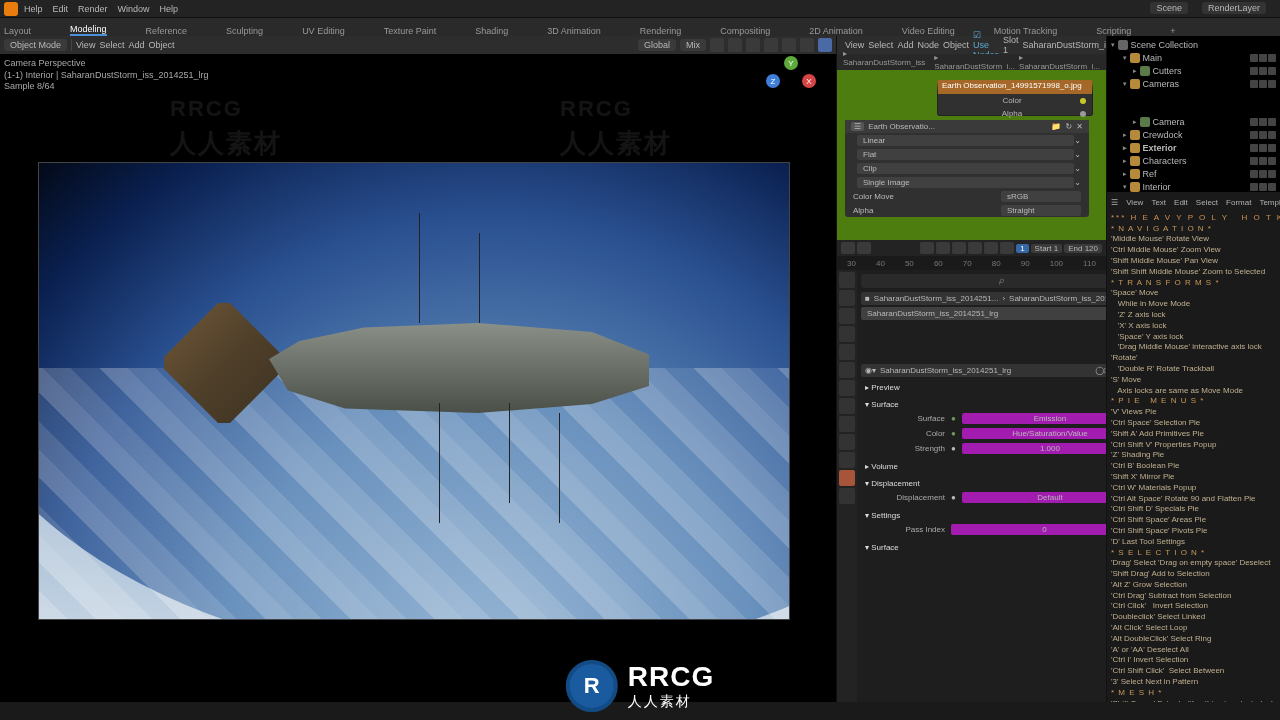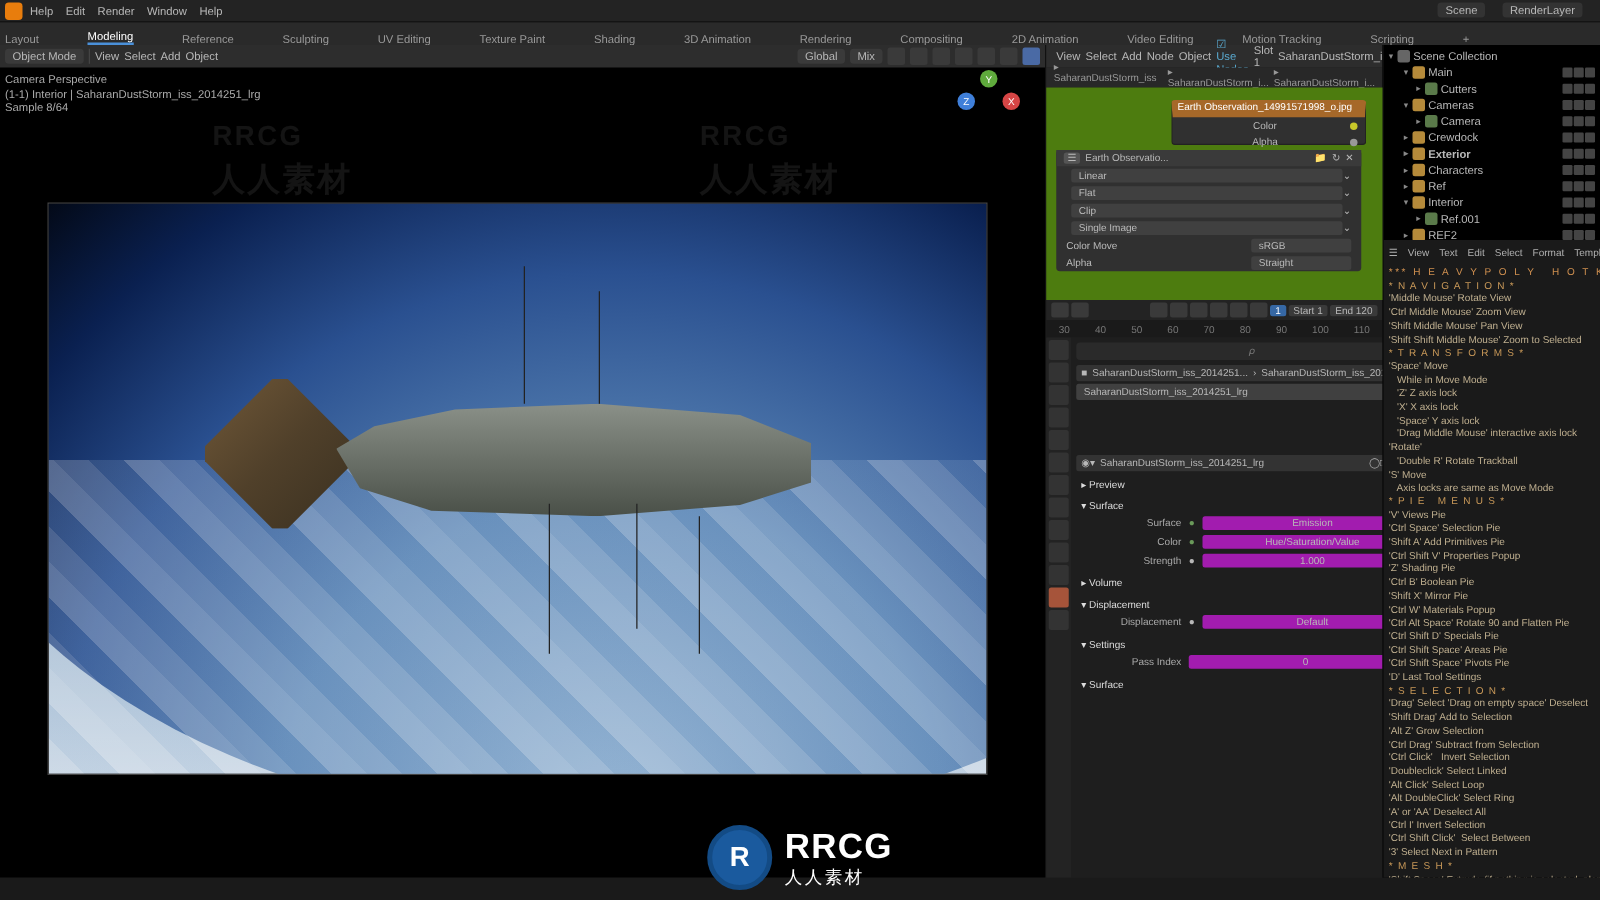--- a/index.html
+++ b/index.html
@@ -361,21 +361,21 @@
             <div class="row" style="padding-left: 14px;">
               <span class="tri">▾</span>
               <span class="ico" style="background:#b58a3a"></span>
               <span>Cameras</span>
               <span class="dots">
                 <i></i>
                 <i></i>
                 <i></i>
               </span>
             </div>
-            <div class="row" style="padding-left: 24px;">
+            <div class="row" style="padding-left: 24px; margin-top: 25px;">
               <span class="tri">▸</span>
               <span class="ico" style="background:#5a7a4a"></span>
               <span>Camera</span>
               <span class="dots">
                 <i></i>
                 <i></i>
                 <i></i>
               </span>
             </div>
             <div class="row" style="padding-left: 14px;">

